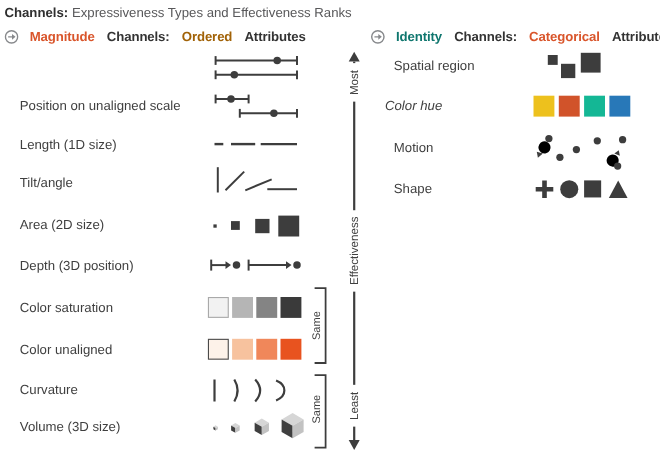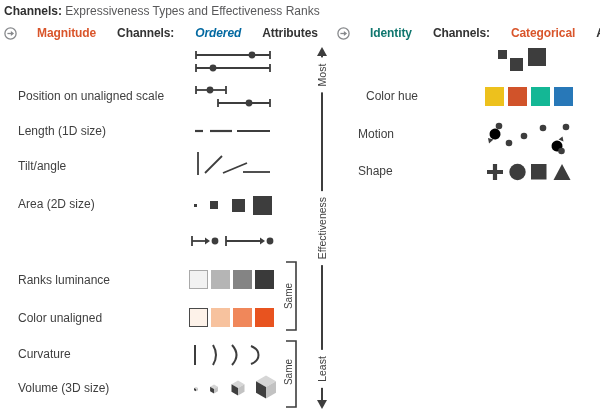--- a/index.html
+++ b/index.html
@@ -2,21 +2,21 @@
 <html><head>
 <meta charset="utf-8">
 <style>
   html,body{margin:0;padding:0;background:#fff;}
   .canvas{position:relative;width:600px;height:410px;background:#ffffff;overflow:hidden;
           font-family:"Liberation Sans", sans-serif;-webkit-font-smoothing:antialiased;}
   .title{position:absolute;left:4px;top:4px;font-size:12px;white-space:nowrap;}
   .title .lead{font-weight:bold;color:#2f2f2f;}
   .title .rest{color:#58585a;}
   .hdr{position:absolute;font-size:12px;font-weight:bold;letter-spacing:-0.1px;white-space:nowrap;
-       display:flex;align-items:center;gap:20px;color:#333;}
+       display:flex;align-items:center;gap:10px;color:#333;}
   .hdr .seg{margin-right:1px;}
   .hdr-icon{flex:0 0 auto;}
   .accent{color:#d9552b;}
   .dark{color:#333333;}
   .rlabel{position:absolute;font-size:12px;color:#3f3f3f;white-space:nowrap;}
   .glyph{position:absolute;overflow:visible;}
   .glyph line,.glyph path{stroke:#3d3d3d;fill:none;}
   .glyph .fill{fill:#3d3d3d;stroke:none;}
   .swatch{position:absolute;width:19px;height:19px;}
   .swatch.bordered-gray{box-sizing:border-box;border:1px solid #a9a9a9;}
@@ -44,41 +44,42 @@
   </div>
 
   <div class="hdr" style="left:4px;top:26px;">
     <svg class="hdr-icon" width="13" height="13" viewBox="0 0 13 13">
       <circle cx="6.5" cy="6.5" r="5.6" fill="none" stroke="#87898c" stroke-width="1.3"></circle>
       <line x1="3.4" y1="6.5" x2="7.6" y2="6.5" stroke="#87898c" stroke-width="1.3"></line>
       <polygon points="6.9,3.9 10.1,6.5 6.9,9.1" fill="#87898c"></polygon>
     </svg>
     <span class="seg accent" style="color: rgb(217, 85, 43);">Magnitude</span>
     <span class="seg dark">Channels:</span>
-    <span class="seg accent" style="color: #0369a1; font-style: italic;">Ordered</span>
+    <span class="seg accent" style="color: #a16207;">Ordered</span>
     <span class="seg dark">Attributes</span>
   </div>
 
   <div class="hdr" style="left:337px;top:26px;">
     <svg class="hdr-icon" width="13" height="13" viewBox="0 0 13 13">
       <circle cx="6.5" cy="6.5" r="5.6" fill="none" stroke="#87898c" stroke-width="1.3"></circle>
       <line x1="3.4" y1="6.5" x2="7.6" y2="6.5" stroke="#87898c" stroke-width="1.3"></line>
       <polygon points="6.9,3.9 10.1,6.5 6.9,9.1" fill="#87898c"></polygon>
     </svg>
     <span class="seg accent" style="color: #0f766e;">Identity</span>
     <span class="seg dark">Channels:</span>
     <span class="seg accent" style="color: rgb(217, 85, 43);">Categorical</span>
     <span class="seg dark">Attributes</span>
   </div>
 
   <span class="rlabel" style="left:18px;top:89px;">Position on unaligned scale</span>
   <span class="rlabel" style="left:18px;top:124px;">Length (1D size)</span>
   <span class="rlabel" style="left:18px;top:159px;">Tilt/angle</span>
   <span class="rlabel" style="left:18px;top:197px;">Area (2D size)</span>
-  <span class="rlabel" style="left:18px;top:273px;">Ranks luminance</span>
+  <span class="rlabel" style="left:18px;top:234px;">Depth (3D position)</span>
+  <span class="rlabel" style="left:18px;top:273px;">Color saturation</span>
   <span class="rlabel" style="left:18px;top:311px;">Color unaligned</span>
   <span class="rlabel" style="left:18px;top:347px;">Curvature</span>
   <span class="rlabel" style="left:18px;top:381px;">Volume (3D size)</span>
 
   <svg class="glyph" style="left:188px;top:48px;" width="90" height="28" viewBox="0 0 90 28">
     <g stroke-width="1.8">
       <line x1="8" y1="7" x2="82" y2="7"></line>
         <line x1="8" y1="3" x2="8" y2="11"></line>
         <line x1="82" y1="3" x2="82" y2="11"></line>
       <line x1="8" y1="20" x2="82" y2="20"></line>
@@ -190,21 +191,22 @@
   <svg class="bracket" style="left:285px;top:260px;" width="14" height="72" viewBox="0 0 14 72">
     <path d="M1,2 H11 V70 H1"></path>
   </svg>
   <span class="same-label" style="left:288px;top:296px;">Same</span>
 
   <svg class="bracket" style="left:285px;top:339px;" width="14" height="70" viewBox="0 0 14 70">
     <path d="M1,2 H11 V68 H1"></path>
   </svg>
   <span class="same-label" style="left:288px;top:372px;">Same</span>
 
-  <span class="rlabel" style="left:366px;top:89px;">Color hue</span>
+  <span class="rlabel" style="left:358px;top:53px;">Spatial region</span>
+  <span class="rlabel" style="left:350px;top:89px;font-style:italic;">Color hue</span>
   <span class="rlabel" style="left:358px;top:127px;">Motion</span>
   <span class="rlabel" style="left:358px;top:164px;">Shape</span>
 
   <svg class="glyph" style="left:492px;top:44px;" width="62" height="34" viewBox="0 0 62 34">
     <rect class="fill" x="6" y="6" width="9" height="9"></rect>
     <rect class="fill" x="18" y="14" width="13" height="13"></rect>
     <rect class="fill" x="36" y="4" width="18" height="18"></rect>
   </svg>
 
   <div class="swatch" style="left: 485px; top: 87px; background: rgb(237, 193, 29);"></div>

